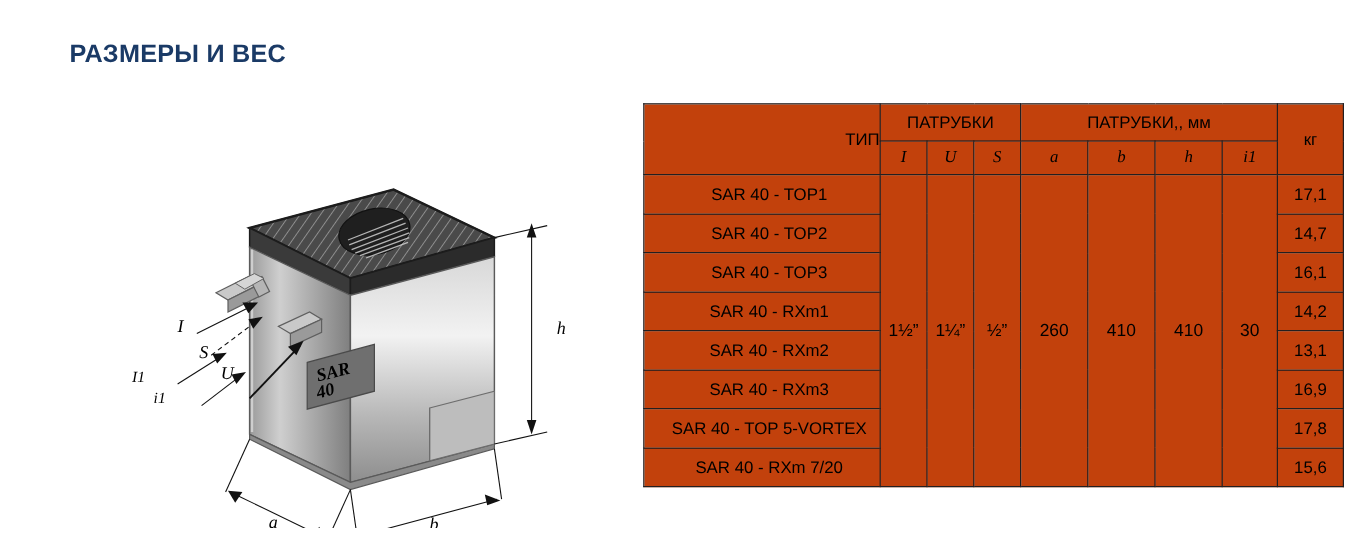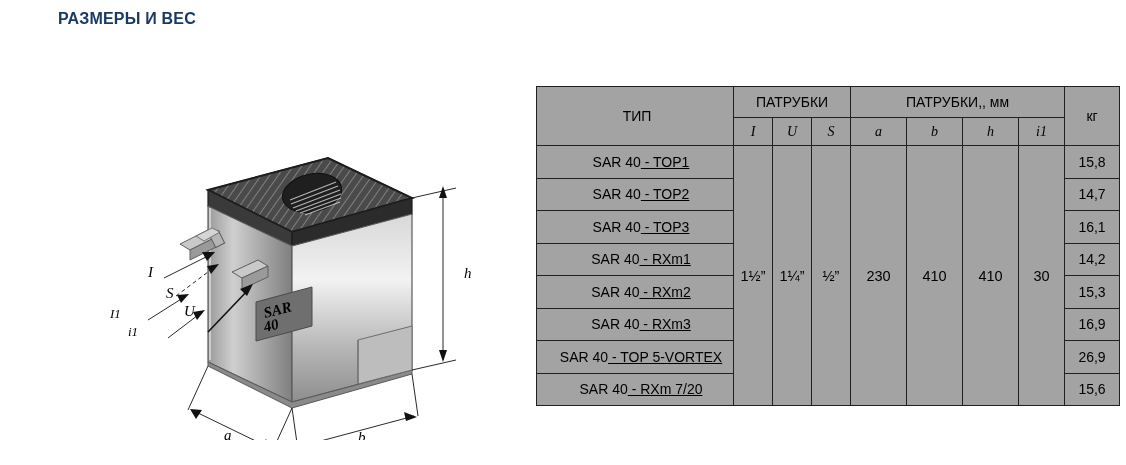--- a/index.html
+++ b/index.html
@@ -13,22 +13,22 @@
     position: relative;
     font-family: "Liberation Sans", sans-serif;
     color: #000;
     overflow: hidden;
   }
 
   
   #page-title {
     position: absolute;
     left: 58px;
-    top: 10px;
-    font-size: 16px;
+    top: 34px;
+    font-size: 21px;
     font-weight: bold;
     color: #1a3a66;
     letter-spacing: 0.2px;
   }
 
   
   #drawing {
     position: absolute;
     left: 60px;
     top: 120px;
@@ -58,21 +58,21 @@
     top: 86px;
     border-collapse: collapse;
     font-size: 13.5px;
   }
   #spec-table td, #spec-table th {
     border: 1px solid #231f20;
     padding: 0;
     text-align: center;
     vertical-align: middle;
     font-weight: normal;
-    background: #a3a3a3;
+    background: #c2410c;
   }
   .hdr {
     height: 30px;
     font-weight: bold;
     font-size: 14px;
   }
   .subhdr {
     height: 27px;
     font-size: 13.5px;
   }
@@ -81,21 +81,20 @@
     padding-left: 12px !important;
     height: 31.5px;
     white-space: nowrap;
     font-size: 14px;
   }
   .type-cell .model {
     font-weight: normal;
   }
   .type-cell .variant {
     font-weight: normal;
-    text-decoration: underline;
   }
   .col-type { width: 192px; }
   .col-i  { width: 38px; }
   .col-u  { width: 38px; }
   .col-s  { width: 38px; }
   .col-a  { width: 55px; }
   .col-b  { width: 55px; }
   .col-h  { width: 55px; }
   .col-i1 { width: 45px; }
   .col-kg { width: 54px; }
@@ -240,21 +239,21 @@
     <text class="dim-label" x="106" y="178">S</text>
     <text class="dim-label" x="124" y="196">U</text>
     <text class="dim-label-small" x="50" y="198">I1</text>
     <text class="dim-label-small" x="68" y="216">i1</text>
   </svg>
 </div>
 
 <table id="spec-table">
   <thead>
     <tr>
-      <th class="hdr col-type" rowspan="2" style="text-align:center;padding-left:4px;">ТИП</th>
+      <th class="hdr col-type" rowspan="2" style="text-align:right;padding-left:4px;">ТИП</th>
       <th class="hdr hdr-patrubki" colspan="3">ПАТРУБКИ</th>
       <th class="hdr hdr-razmery" colspan="4">ПАТРУБКИ,, мм</th>
       <th class="hdr hdr-kg col-kg" rowspan="2">кг</th>
     </tr>
     <tr>
       <th class="subhdr col-i subhdr-letter">I</th>
       <th class="subhdr col-u subhdr-letter">U</th>
       <th class="subhdr col-s subhdr-letter">S</th>
       <th class="subhdr col-a subhdr-letter">a</th>
       <th class="subhdr col-b subhdr-letter">b</th>
@@ -264,25 +263,25 @@
   </thead>
   <tbody>
 
     <tr>
       <td class="type-cell">
         <span class="model">SAR 40</span><span class="variant"> - TOP1</span>
       </td>
       <td class="merged" rowspan="8">1½”</td>
       <td class="merged" rowspan="8">1¼”</td>
       <td class="merged" rowspan="8">½”</td>
-      <td class="merged" rowspan="8">230</td>
+      <td class="merged" rowspan="8">260</td>
       <td class="merged" rowspan="8">410</td>
       <td class="merged" rowspan="8">410</td>
       <td class="merged" rowspan="8">30</td>
-      <td class="kg-cell">15,8</td>
+      <td class="kg-cell">17,1</td>
     </tr>
     <tr>
       <td class="type-cell">
         <span class="model">SAR 40</span><span class="variant"> - TOP2</span>
       </td>
       <td class="kg-cell">14,7</td>
     </tr>
     <tr>
       <td class="type-cell">
         <span class="model">SAR 40</span><span class="variant"> - TOP3</span>
@@ -292,33 +291,33 @@
     <tr>
       <td class="type-cell">
         <span class="model">SAR 40</span><span class="variant"> - RXm1</span>
       </td>
       <td class="kg-cell">14,2</td>
     </tr>
     <tr>
       <td class="type-cell">
         <span class="model">SAR 40</span><span class="variant"> - RXm2</span>
       </td>
-      <td class="kg-cell">15,3</td>
+      <td class="kg-cell">13,1</td>
     </tr>
     <tr>
       <td class="type-cell">
         <span class="model">SAR 40</span><span class="variant"> - RXm3</span>
       </td>
       <td class="kg-cell">16,9</td>
     </tr>
     <tr>
       <td class="type-cell">
         <span class="model">SAR 40</span><span class="variant"> - TOP 5-VORTEX</span>
       </td>
-      <td class="kg-cell">26,9</td>
+      <td class="kg-cell">17,8</td>
     </tr>
     <tr>
       <td class="type-cell">
         <span class="model">SAR 40</span><span class="variant"> - RXm 7/20</span>
       </td>
       <td class="kg-cell">15,6</td>
     </tr>
   </tbody>
 </table>
 

